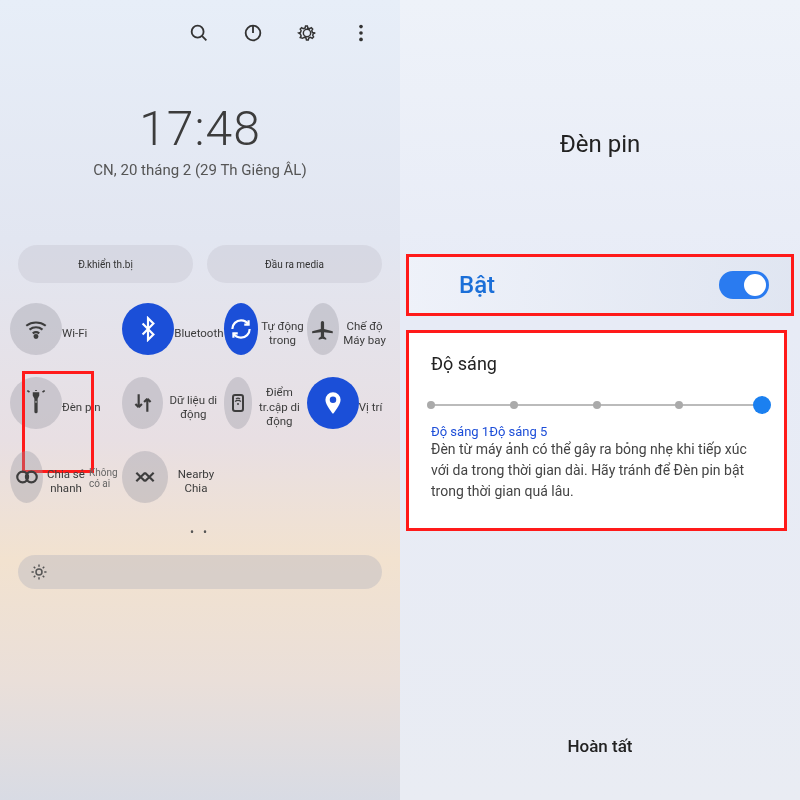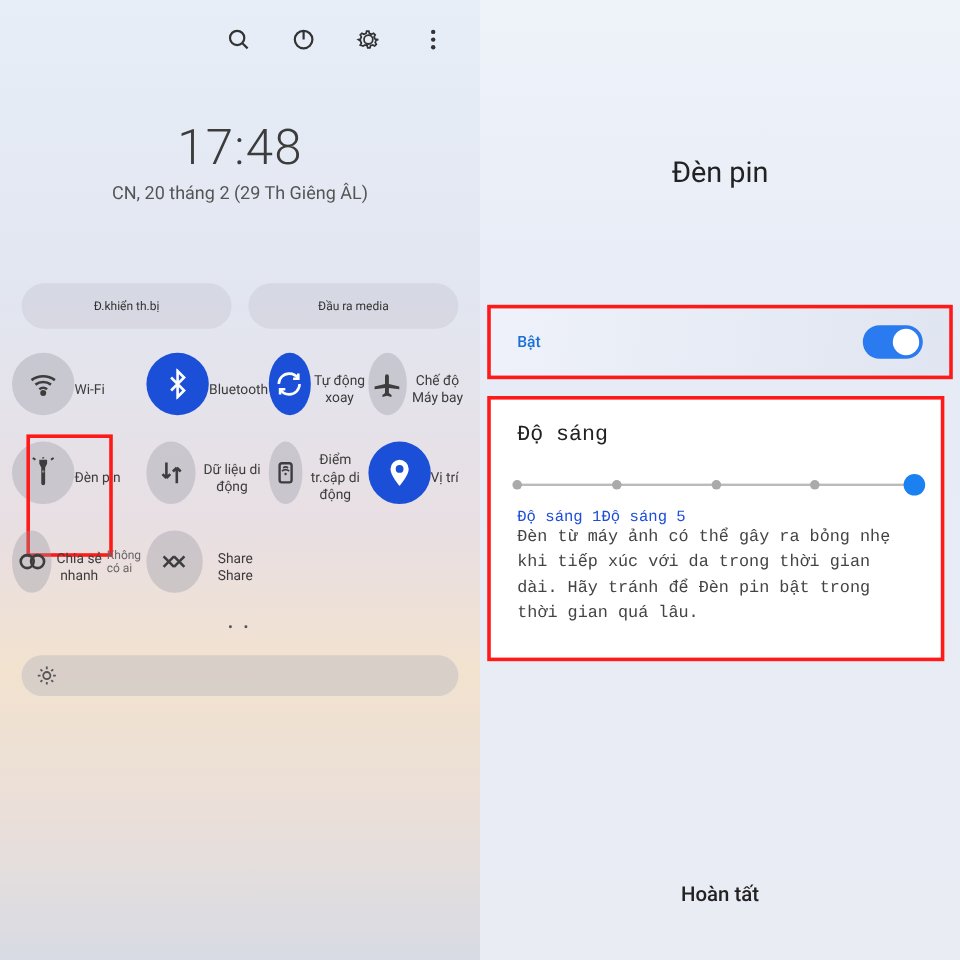--- a/index.html
+++ b/index.html
@@ -7,21 +7,21 @@
   body { display: flex; }
   .pane { width: 400px; height: 800px; position: relative; }
   
   .left {
     background: linear-gradient(180deg, #e7eef8 0%, #e2e6f1 30%, #e8dfe3 55%, #f2e2cf 70%, #eadfd9 85%, #d8dbe4 100%);
     color: #4a4a4a;
   }
   .topbar { display: flex; justify-content: flex-end; gap: 32px; padding: 22px 28px 8px 28px; }
   .topbar .ic { width: 22px; height: 22px; color: #333; }
   .clock { text-align: center; margin-top: 48px; }
-  .clock .time { font-size: 41px; font-weight: 300; color: #3c3c3c; letter-spacing: 1px; }
+  .clock .time { font-size: 48px; font-weight: 300; color: #3c3c3c; letter-spacing: 1px; }
   .clock .date { font-size: 15px; color: #555; margin-top: 4px; }
   .chips { display: flex; gap: 14px; padding: 0 18px; margin-top: 66px; }
   .chip {
     flex: 1; height: 38px; border-radius: 20px;
     background: rgba(200,200,210,0.45);
     display: flex; align-items: center; justify-content: center;
     font-size: 10px; color: #333;
   }
   .grid {
     margin-top: 20px;
@@ -55,35 +55,34 @@
   }
   .r-title { text-align: center; font-size: 24px; font-weight: 400; color: #222; margin-top: 130px; }
   .r-card1 {
     position: absolute; left: 6px; right: 6px; top: 254px;
     height: 62px;
     background: linear-gradient(90deg, rgba(240,243,250,0.8), rgba(222,228,240,0.8));
     border: 3px solid #ff1a1a;
     display: flex; align-items: center; justify-content: space-between;
     padding: 0 22px;
   }
-  .r-card1 .on-label { font-size: 13px; color: #1b6fd8; font-weight: 500; }
+  .r-card1 .on-label { font-size: 24px; color: #1b6fd8; font-weight: 500; margin-left: 28px; }
   .switch {
     width: 50px; height: 28px; border-radius: 14px; background: #2a7bf0;
     position: relative;
   }
   .switch::after {
     content: ""; position: absolute; right: 3px; top: 3px;
     width: 22px; height: 22px; border-radius: 50%; background: #fff;
   }
   .r-card2 {
     position: absolute; left: 6px; right: 13px; top: 330px;
     background: #fff;
     border: 3px solid #ff1a1a;
     padding: 20px 22px 26px 22px;
-    font-family: Liberation Mono, monospace;
   }
   .r-card2 .h { font-size: 18px; color: #222; margin-bottom: 22px; }
   .slider {
     position: relative; height: 18px; margin-bottom: 10px;
   }
   .slider .track {
     position: absolute; left: 2px; right: 2px; top: 8px; height: 2px;
     background: #bbb;
   }
   .slider .tick {
@@ -164,21 +163,21 @@
         <div class="lbl">Bluetooth</div>
       </div>
       <div class="tile">
         <div class="circ on">
           <svg viewBox="0 0 24 24" width="26" height="26" fill="none" stroke="currentColor" stroke-width="2">
             <path d="M4 12a8 8 0 018-8 8 8 0 017 4"></path>
             <path d="M20 12a8 8 0 01-8 8 8 8 0 01-7-4"></path>
             <path d="M19 4v4h-4M5 20v-4h4"></path>
           </svg>
         </div>
-        <div class="lbl">Tự động xoay</div>
+        <div class="lbl">Tự động trong</div>
       </div>
       <div class="tile">
         <div class="circ">
           <svg viewBox="0 0 24 24" width="26" height="26" fill="currentColor">
             <path d="M21 14l-8-2V6a1.5 1.5 0 00-3 0v6l-8 2v2l8-1v4l-2 1.5V22l3.5-1 3.5 1v-1.5L13 19v-4l8 1v-2z"></path>
           </svg>
         </div>
         <div class="lbl">Chế độ Máy bay</div>
       </div>
       <div class="tile">
@@ -229,21 +228,21 @@
         </div>
         <div class="lbl">Chia sẻ nhanh</div>
         <div class="sub">Không có ai</div>
       </div>
       <div class="tile">
         <div class="circ">
           <svg viewBox="0 0 24 24" width="26" height="26" fill="none" stroke="currentColor" stroke-width="2">
             <path d="M4 8l8 8M4 16l8-8M12 8l8 8M12 16l8-8"></path>
           </svg>
         </div>
-        <div class="lbl">Share Share</div>
+        <div class="lbl">Nearby Chia</div>
       </div>
     </div>
 
   <div class="dots">• •</div>
 
   <div class="bright-bar">
     <span class="sun">
       <svg viewBox="0 0 24 24" width="18" height="18" fill="none" stroke="currentColor" stroke-width="2">
           <circle cx="12" cy="12" r="4"></circle>
           <line x1="12" y1="2" x2="12" y2="5"></line>

